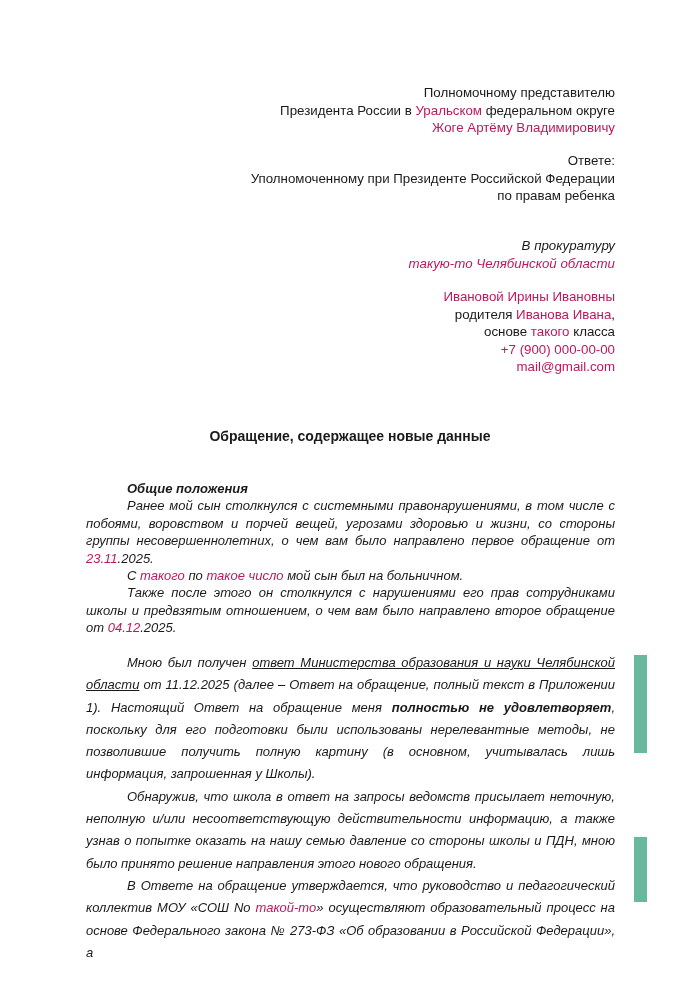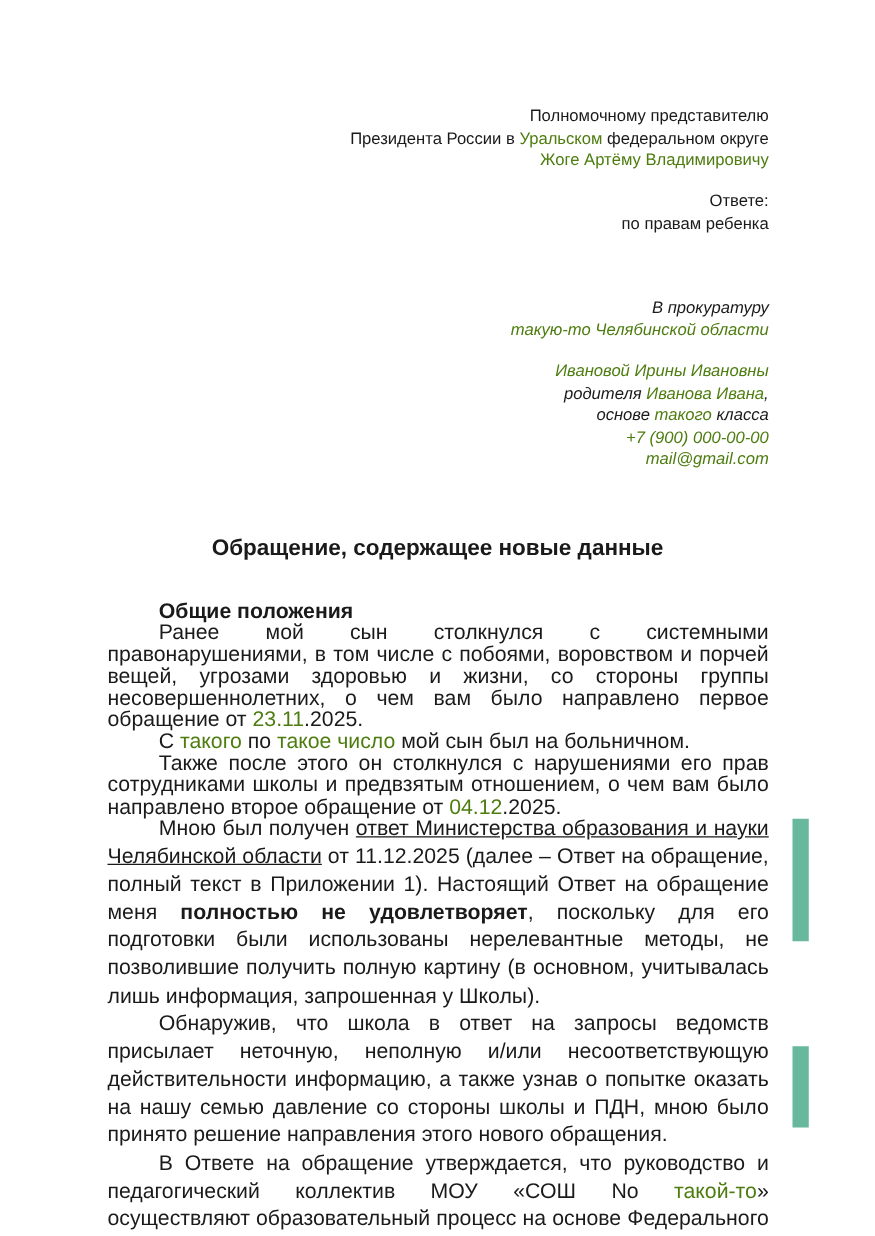--- a/index.html
+++ b/index.html
@@ -1,24 +1,24 @@
 <!DOCTYPE html>
 <html><head>
 <meta charset="utf-8">
 <style>
   html, body { margin: 0; padding: 0; background: #ffffff; }
   body { width: 700px; height: 989px; position: relative; overflow: hidden;
          font-family: "Liberation Sans", sans-serif; color: #1a1a1a; }
   .page { position: absolute; left: 0; top: 0; width: 700px; height: 801px; }
   .addr { position: absolute; right: 85px; text-align: right; font-size: 13.3px; line-height: 17.5px; }
   .addr div { white-space: nowrap; }
-  .blue { color: #4d7c0f; }
+  .blue { color: #be185d; }
   .title { position: absolute; left: 0; width: 700px; top: 428px; text-align: center;
-           font-weight: bold; font-size: 18px; }
-  .body { position: absolute; left: 86px; width: 529px; font-size: 17px; }
+           font-weight: bold; font-size: 14px; }
+  .body { position: absolute; left: 86px; width: 529px; font-size: 13px; font-style: italic; }
   .p1 { line-height: 17.4px; }
   .p2 { line-height: 22.3px; }
   .para { text-align: justify; text-indent: 41px; margin: 0; }
   .heading { font-weight: bold; margin: 0; padding-left: 41px; }
   .u { text-decoration: underline; }
   .b { font-weight: bold; }
   .bar { position: absolute; left: 634px; width: 13px; background: #67b89c; }
 </style>
 </head>
 <body>
@@ -26,29 +26,30 @@
 <div class="page">
 
   <div class="addr" style="top:84px;">
     <div>Полномочному представителю</div>
     <div><span>Президента России в </span><span class="blue">Уральском</span><span> федеральном округе</span></div>
     <div class="blue">Жоге Артёму Владимировичу</div>
   </div>
 
   <div class="addr" style="top:152px;">
     <div>Ответе:</div>
+    <div>Уполномоченному при Президенте Российской Федерации</div>
     <div>по правам ребенка</div>
   </div>
 
   <div class="addr" style="top:237px;font-style:italic;">
     <div>В прокуратуру</div>
     <div class="blue">такую-то Челябинской области</div>
   </div>
 
-  <div class="addr" style="top:288px;font-style:italic;">
+  <div class="addr" style="top:288px;">
     <div class="blue">Ивановой Ирины Ивановны</div>
     <div><span>родителя </span><span class="blue">Иванова Ивана</span><span>,</span></div>
     <div><span>основе </span><span class="blue">такого</span><span> класса</span></div>
     <div class="blue">+7 (900) 000-00-00</div>
     <div class="blue">mail@gmail.com</div>
   </div>
 
   <div class="title">Обращение, содержащее новые данные</div>
 
   <div class="body p1" style="top:480px;">

